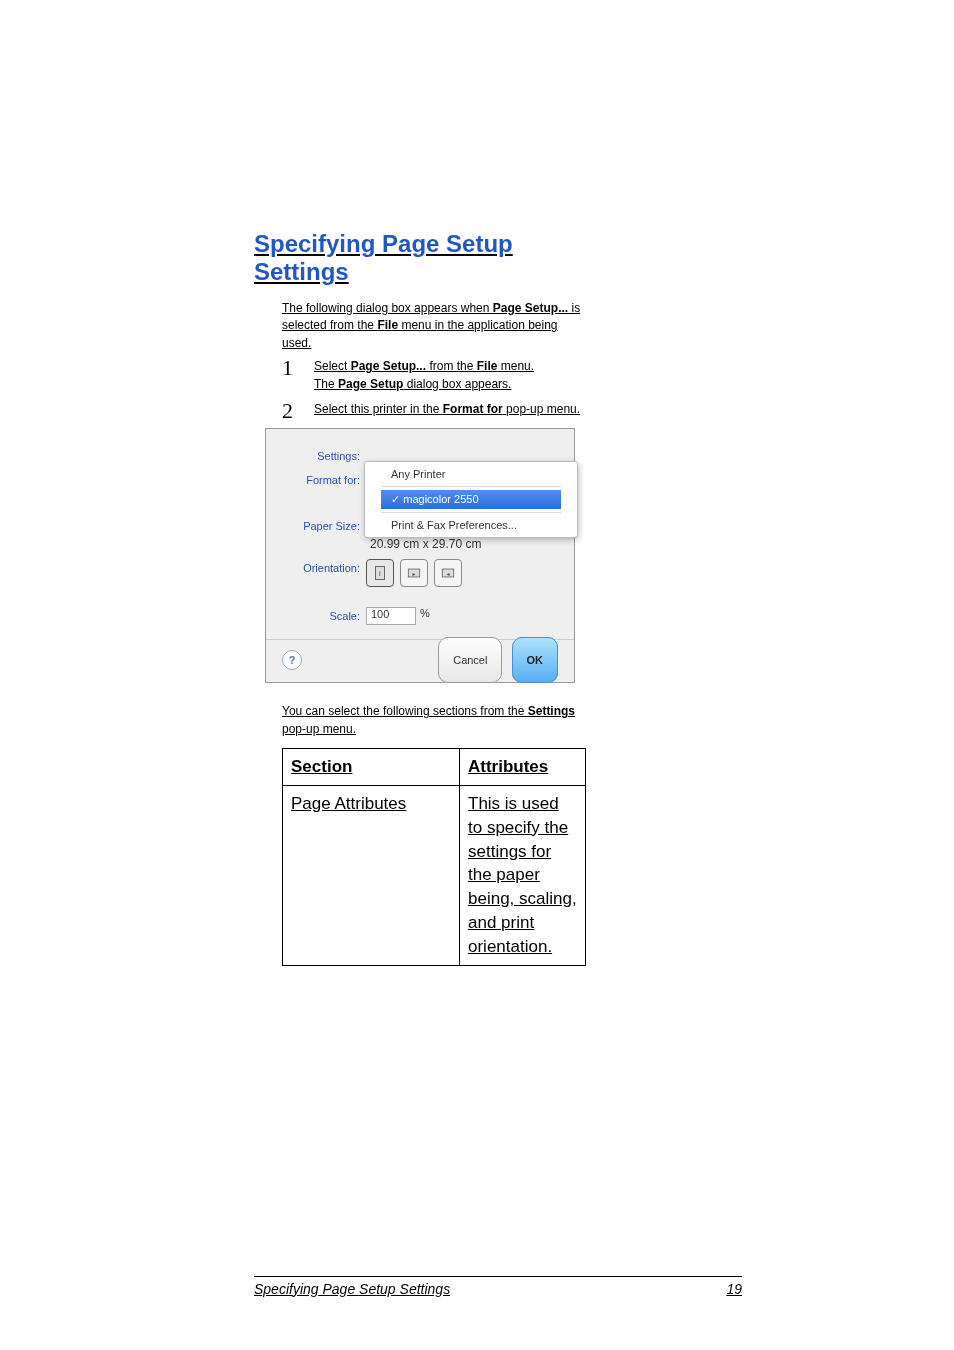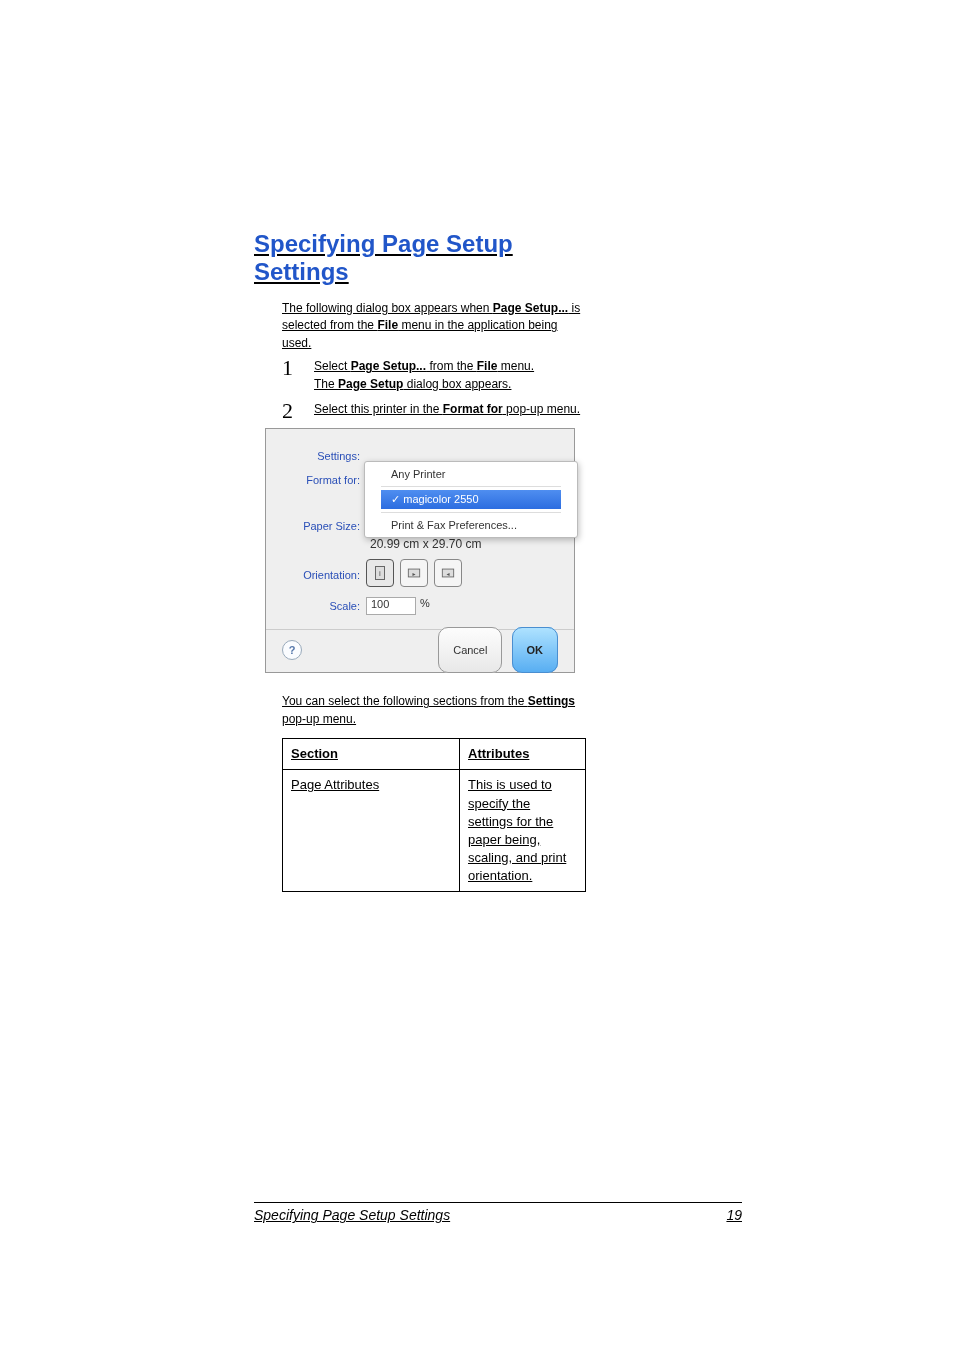--- a/index.html
+++ b/index.html
@@ -126,22 +126,21 @@
   }
   .paper-sub {
     font-size: 12px;
     color: #333;
     margin-left: 88px;
     margin-top: 2px;
     margin-bottom: 8px;
   }
   .orient-row {
     display: flex;
-    align-items: center;
-    margin-bottom: 10px;
+    margin-bottom: 20px;
   }
   .orient-btn {
     width: 26px; height: 26px;
     border: 1px solid #888;
     border-radius: 4px;
     background: #f5f5f5;
     margin-right: 6px;
     display: flex;
     align-items: center;
     justify-content: center;
@@ -193,21 +192,21 @@
   .aqua-btn.primary {
     background: linear-gradient(#aee2ff,#58aef2);
     border-color: #4a8ed0;
     color: #222;
     font-weight: bold;
   }
   table.sections {
     width: 100%;
     border-collapse: collapse;
     margin: 10px 0 0 0;
-    font-size: 13px;
+    font-size: 17px;
   }
   table.sections th, table.sections td {
     border: 1px solid #000;
     padding: 6px 8px;
     text-align: left;
     vertical-align: top;
     line-height: 1.4;
   }
   table.sections th {
     font-weight: bold;

